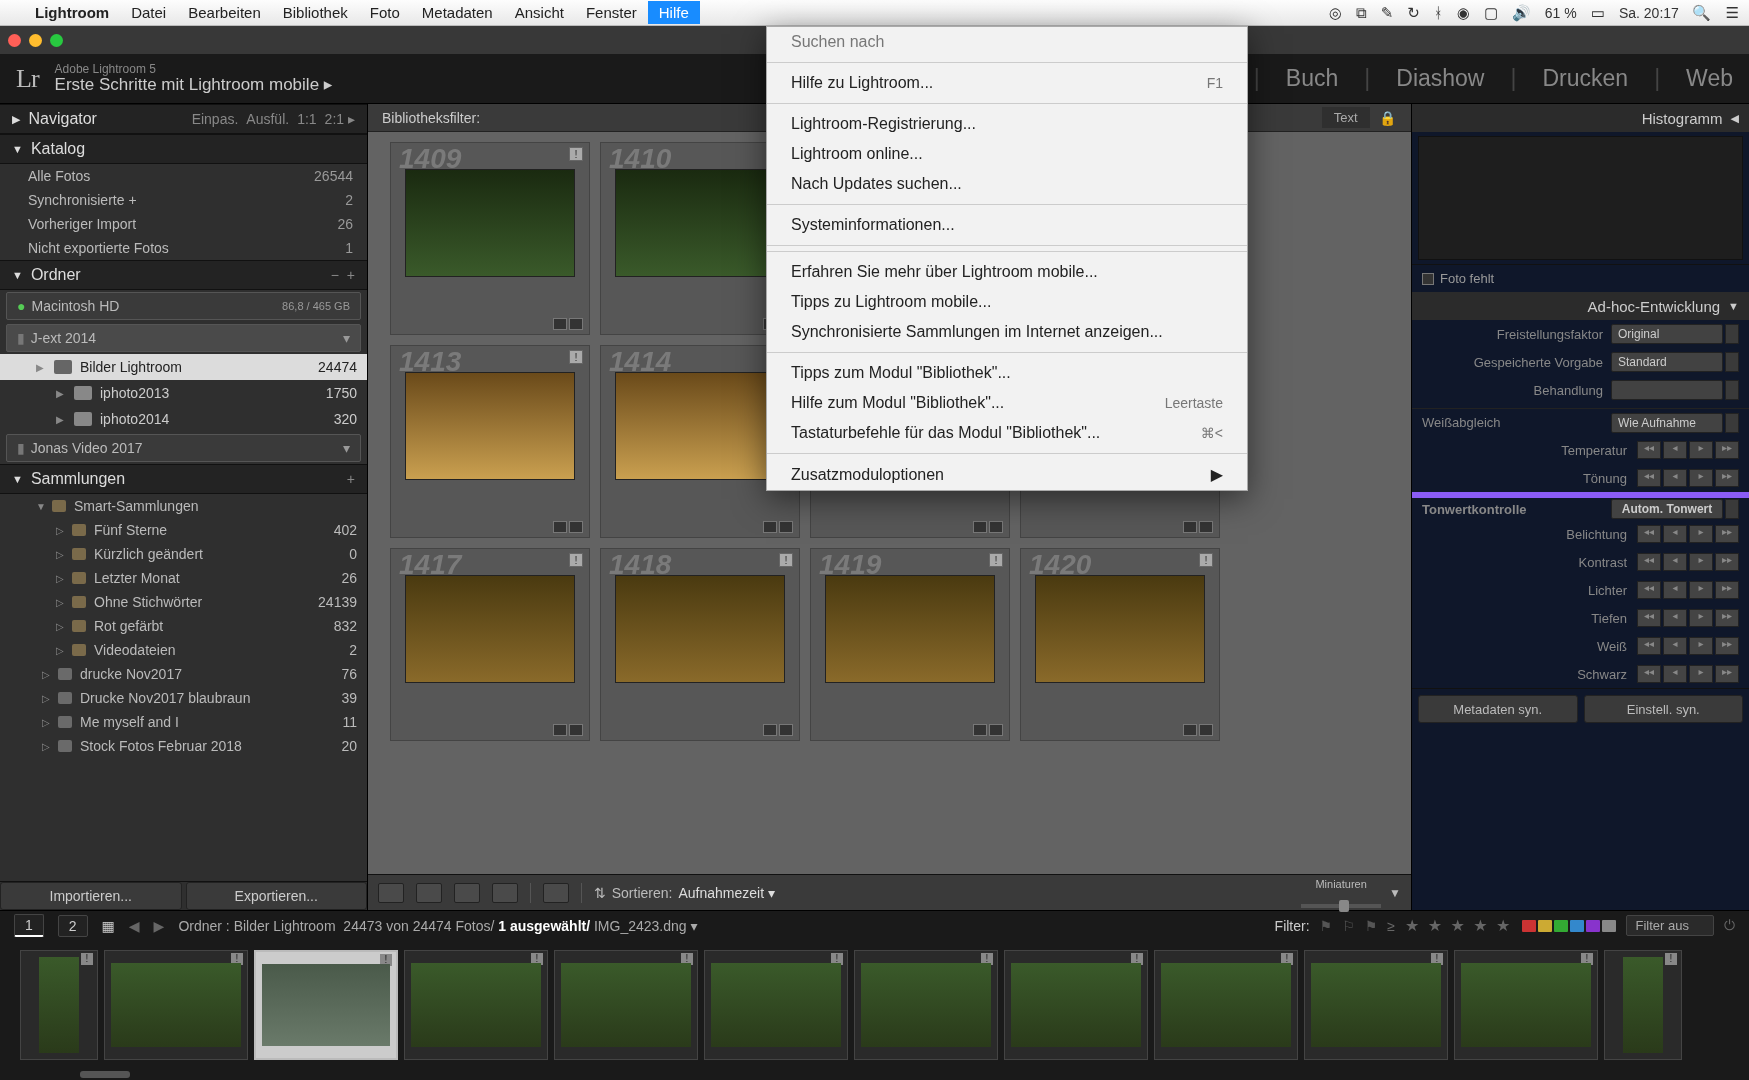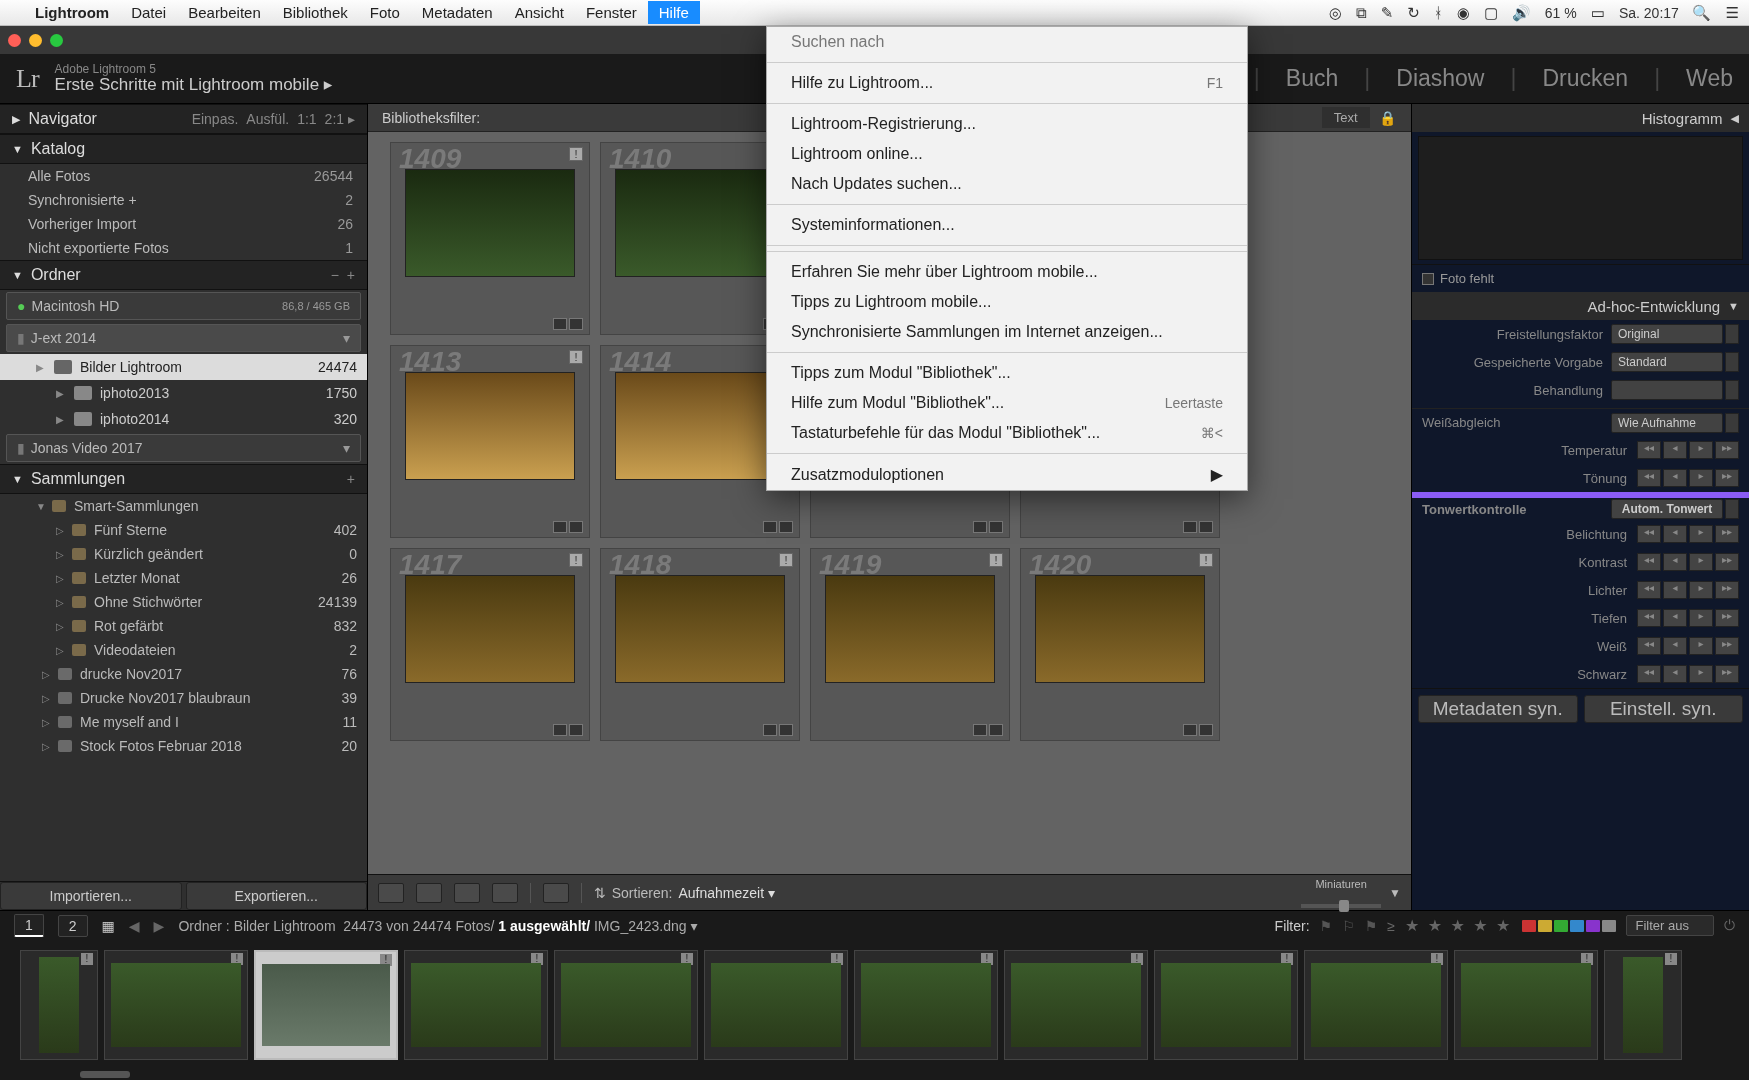--- a/index.html
+++ b/index.html
@@ -99,21 +99,21 @@
 
 .rprow{display:flex;align-items:center;height:28px;padding:0 10px;font-size:13px;color:#999;}
 .rprow .lab{flex:1;text-align:right;padding-right:8px;color:#888;}
 .rprow .val{width:112px;height:20px;background:#424242;border:1px solid #222;color:#ccc;font-size:12px;text-align:left;padding:2px 6px;border-radius:2px;}
 .rprow .vmenu{width:14px;height:20px;background:#3a3a3a;border:1px solid #222;margin-left:2px;}
 .rprow.btns .mini{width:24px;height:18px;background:#444;border:1px solid #222;margin-left:2px;font-size:10px;text-align:center;color:#888;}
 .rprow.btns .lab{flex:1;}
 .rprow.btns .btnstack{display:flex;}
 
 .rp-btnrow{display:flex;gap:6px;padding:6px;border-top:1px solid #111;}
-.rp-btnrow button{flex:1;height:28px;background:#3a3a3a;border:1px solid #222;color:#bbb;font-size:19px;border-radius:3px;}
+.rp-btnrow button{flex:1;height:28px;background:#3a3a3a;border:1px solid #222;color:#bbb;font-size:13px;border-radius:3px;}
 
 
 .infobar{height:30px;background:#1a1a1a;display:flex;align-items:center;padding:0 14px;font-size:14px;color:#ccc;border-top:1px solid #000;gap:14px;}
 .infobar .screenbtn{padding:2px 10px;border:1px solid #444;background:#222;border-radius:2px;}
 .infobar .screenbtn.active{border-bottom:2px solid #fff;}
 .infobar .path{color:#aaa;}
 .infobar .right{margin-left:auto;display:flex;align-items:center;gap:10px;}
 .infobar .stars{color:#666;letter-spacing:2px;font-size:16px;}
 .infobar .clabels{display:flex;gap:2px;}
 .infobar .clabels span{width:14px;height:12px;border-radius:1px;}

